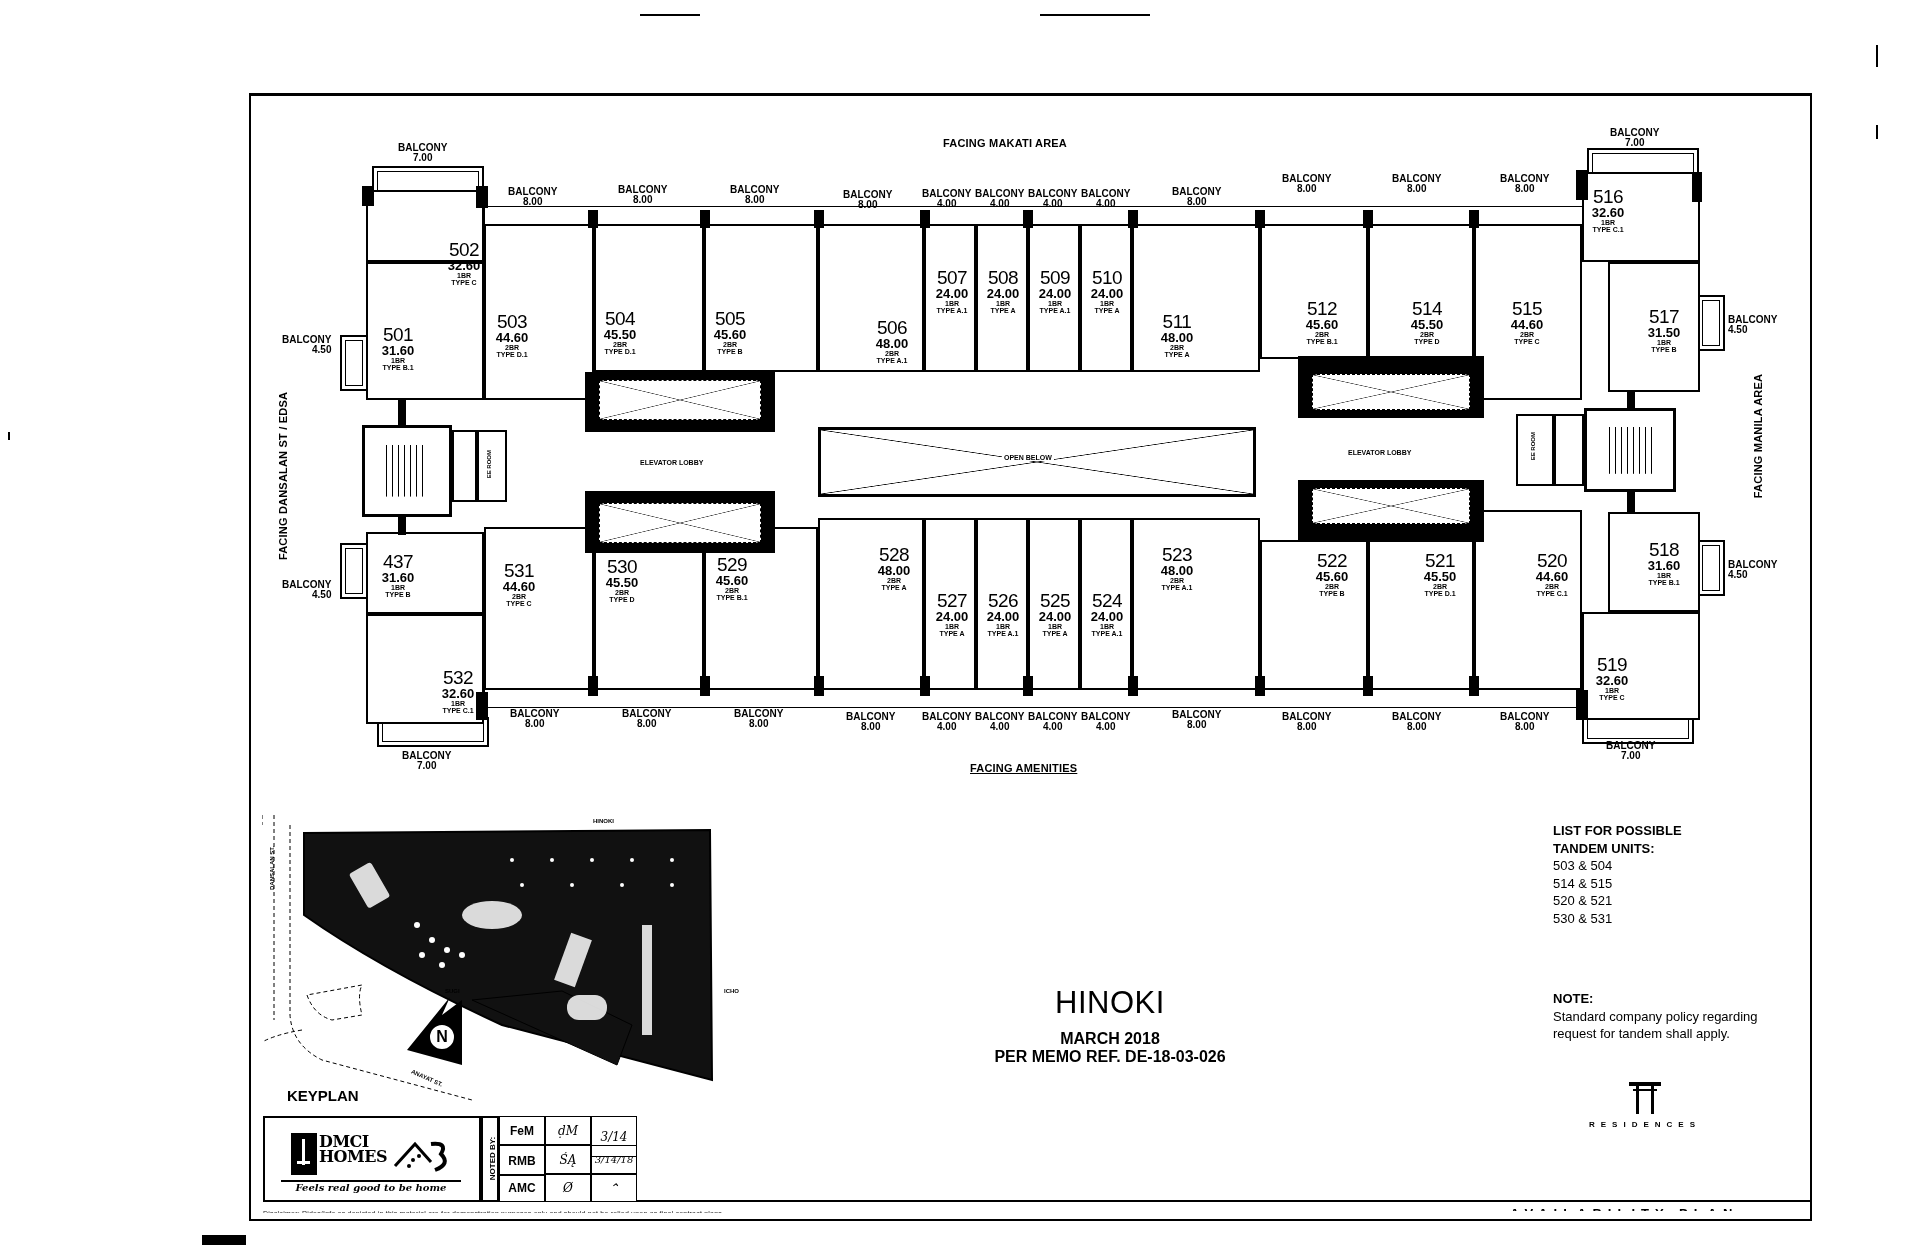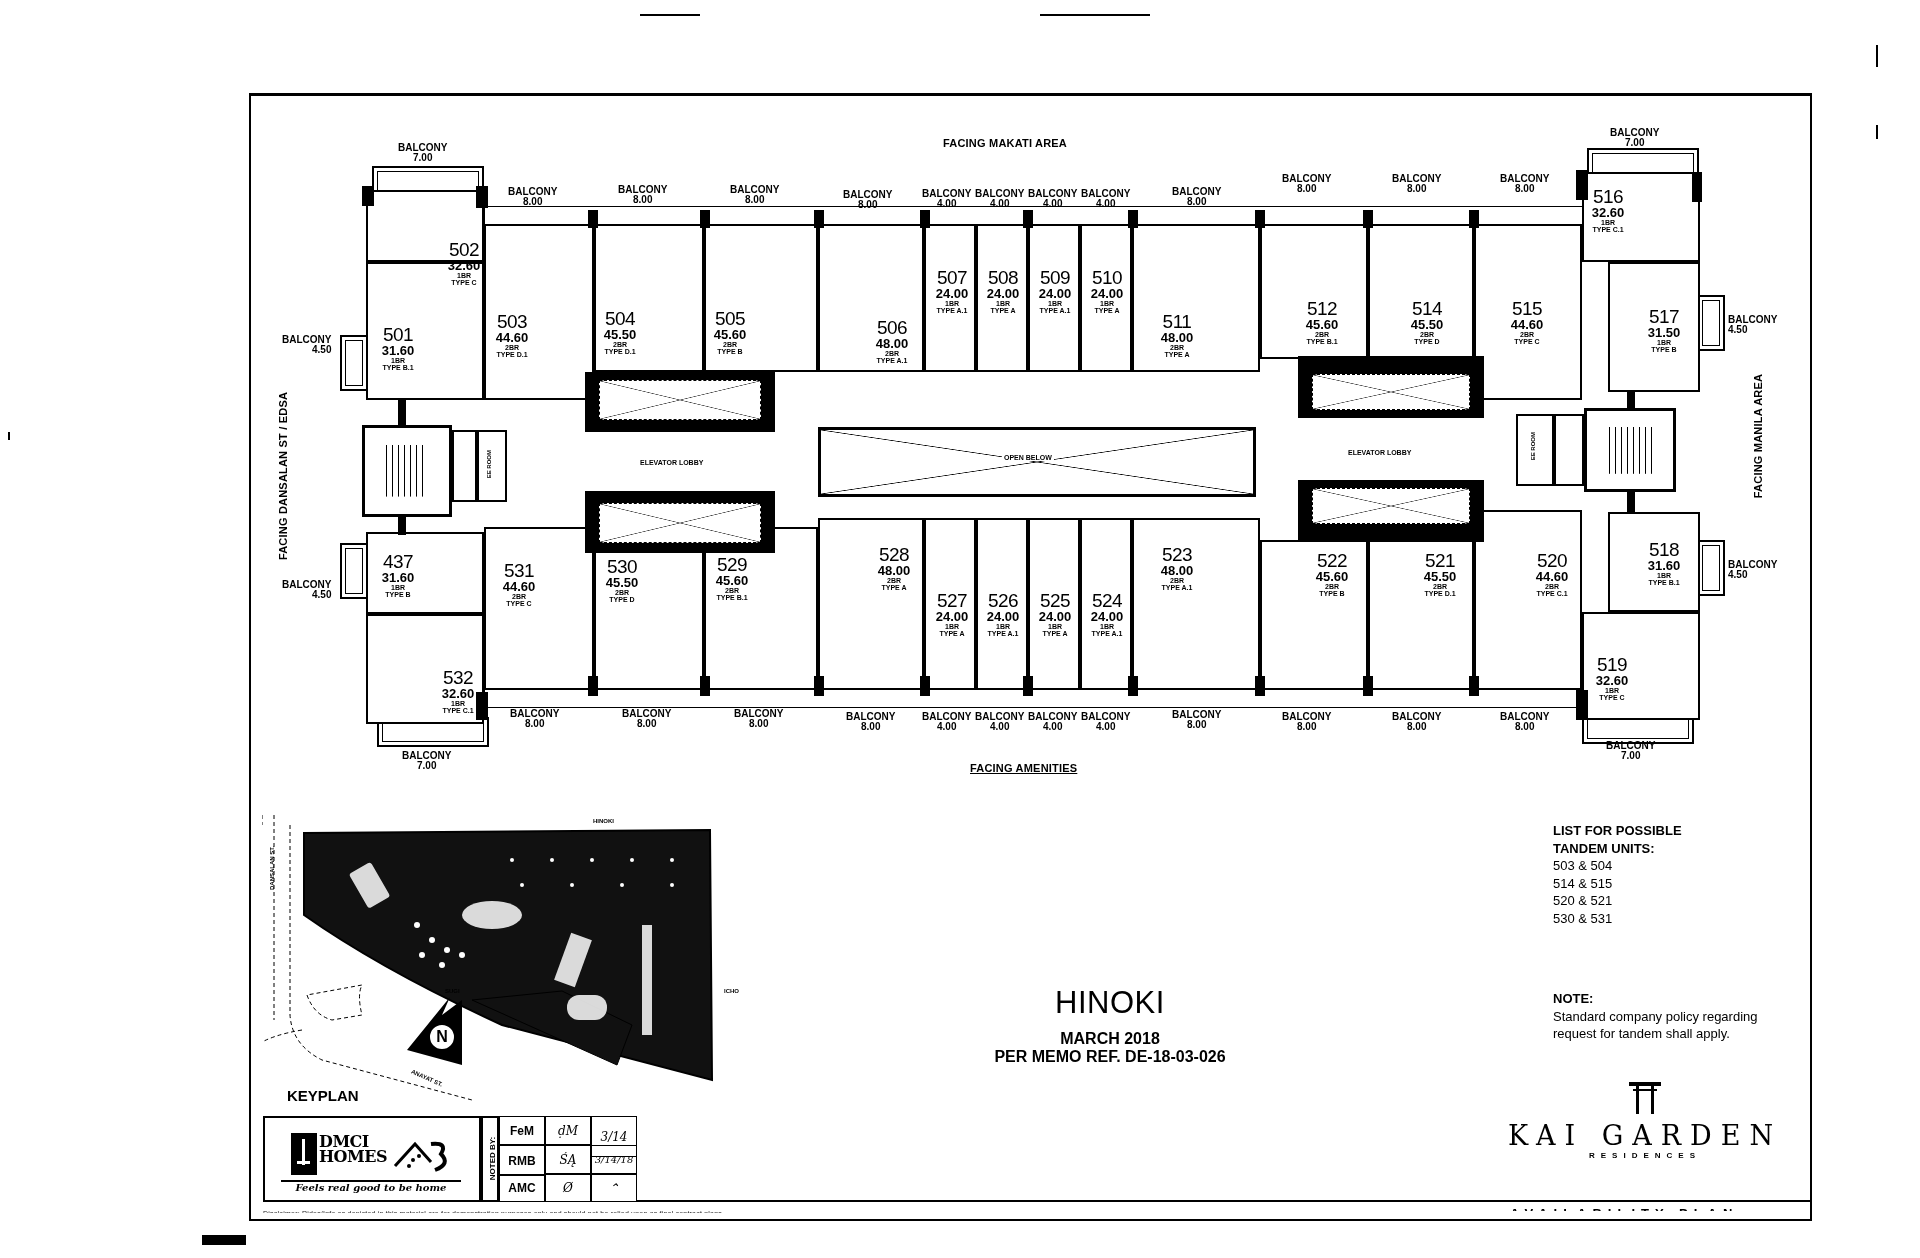--- a/index.html
+++ b/index.html
@@ -606,18 +606,17 @@
 <div class="tb-cell hand" style="left:591px;top:1174px;width:46px;height:28px;">⌃</div>
 <div class="abs" style="left:637px;top:1200px;width:1175px;height:2px;background:#000;"></div>
 
 <div class="brand" style="left:1480px;top:1080px;width:330px;">
   <svg width="40" height="36" viewBox="0 0 40 36">
     <rect x="4" y="2" width="32" height="4" fill="#000"></rect>
     <rect x="8" y="9" width="24" height="2" fill="#000"></rect>
     <rect x="11" y="6" width="3" height="28" fill="#000"></rect>
     <rect x="26" y="6" width="3" height="28" fill="#000"></rect>
   </svg>
-  <div class="name">KAI GARDEN</div>
   <div class="res">RESIDENCES</div>
 </div>
 <div class="abs" style="left:1510px;top:1203px;font-size:13px;font-weight:bold;letter-spacing:6px;height:8px;overflow:hidden;line-height:22px;">AVAILABILITY PLAN</div>
 
 <div class="disclaimer" style="left:263px;top:1207px;height:6px;overflow:hidden;line-height:13px;">Disclaimer: Rides/Info as depicted in this material are for demonstration purposes only and should not be relied upon as final contract plans.</div>
 
 </body></html>

